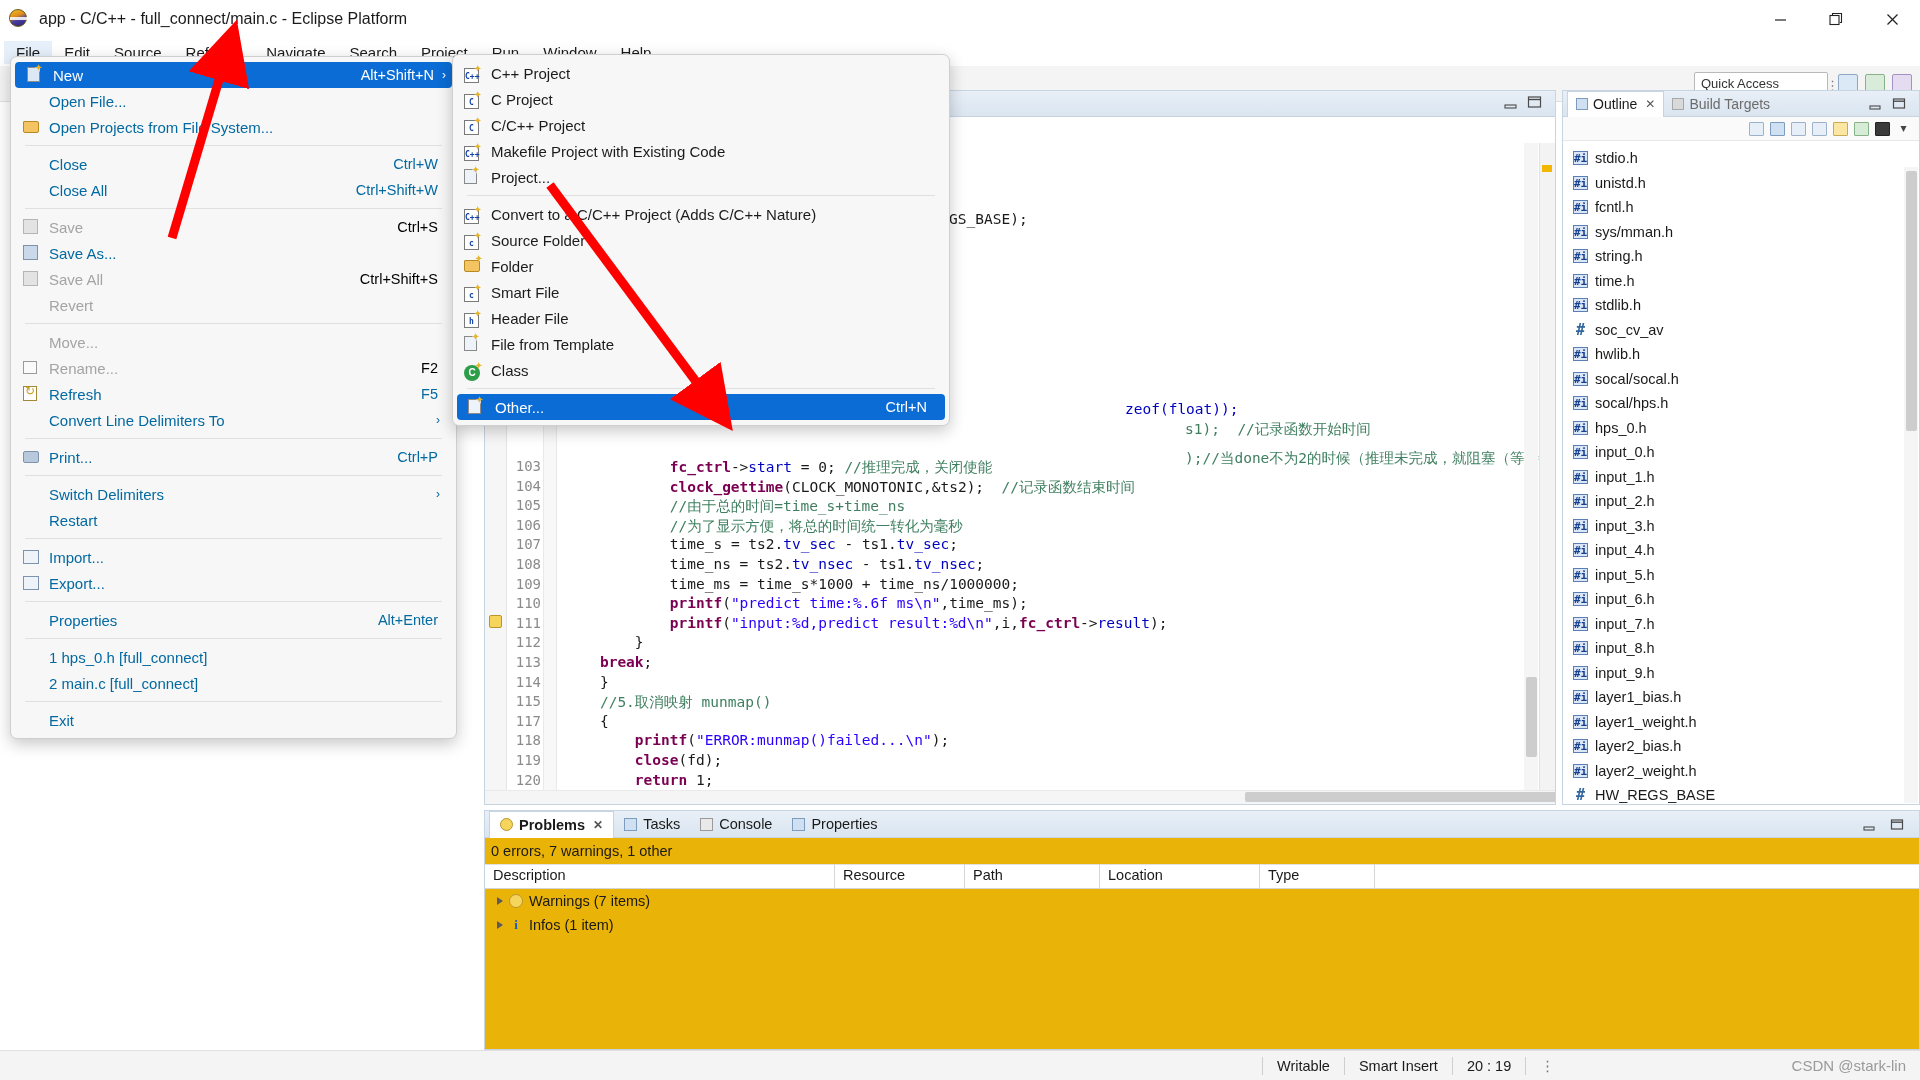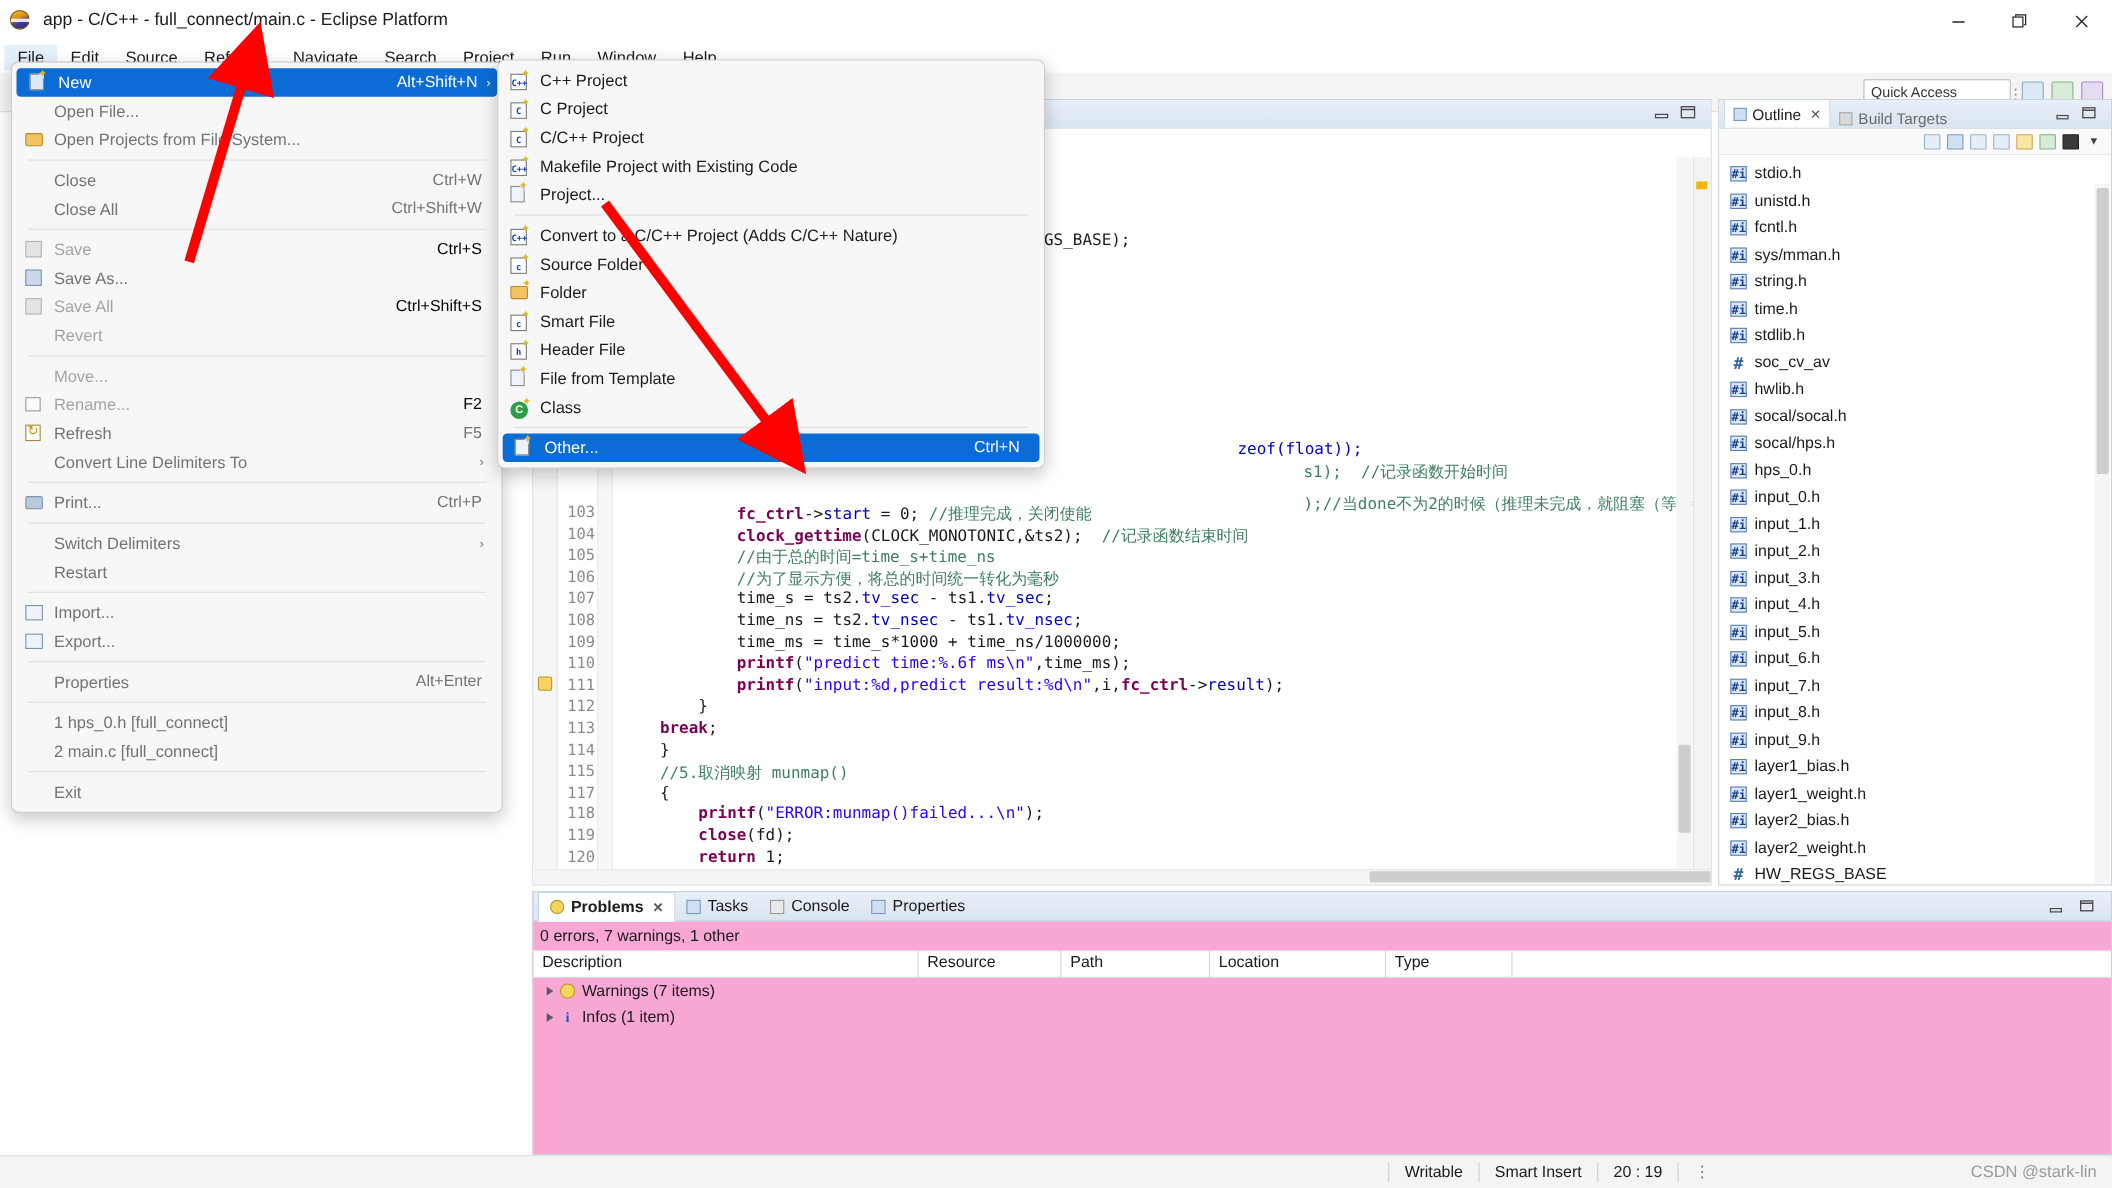--- a/index.html
+++ b/index.html
@@ -126,21 +126,21 @@
     position: absolute; left: 760px; bottom: 2px; width: 360px; height: 10px;
     background: #cdcdcd; border-radius: 2px;
   }
 
   
   .outline-panel {
     position: absolute; left: 1562px; top: 90px; width: 358px; height: 715px;
     background: #ffffff; border: 1px solid #c7d4e2;
   }
   .outline-tabs {
-    height: 26px; background: linear-gradient(#e8eff7,#dae5f0); display: flex; align-items: flex-end;
+    height: 26px; background: linear-gradient(#e8eff7,#dae5f0); display: flex; align-items: center;
     border-bottom: 1px solid #c7d4e2; position: relative; padding-left: 4px;
   }
   .otab { display: flex; align-items: center; gap: 5px; padding: 0 8px; font-size: 14px; }
   .otab.sel { background: #ffffff; height: 26px; border: 1px solid #c7d4e2; border-bottom: none; }
   .otab .sq { width: 12px; height: 12px; border: 1px solid #7d9bbd; background: #cfe0f2; }
   .otab .dim { color: #6b6b6b; }
   .otab .x { margin-left: 3px; color: #555; font-size: 12px; }
   .outline-toolbar {
     height: 24px; background: #fafafa; border-bottom: 1px solid #e8e8e8;
     display: flex; align-items: center; justify-content: flex-end; gap: 6px; padding-right: 8px;
@@ -162,21 +162,21 @@
     position: absolute; right: 1px; top: 76px; width: 14px; bottom: 1px; background: #f5f5f5;
   }
   .outline-thumb {
     position: absolute; right: 2px; top: 80px; width: 11px; height: 260px;
     background: #cdcdcd; border-radius: 2px;
   }
 
   
   .problems-panel {
     position: absolute; left: 484px; top: 810px; width: 1436px; height: 240px;
-    background: #f9a8d4; border: 1px solid #c7d4e2;
+    background: #eab308; border: 1px solid #c7d4e2;
   }
   .pr-tabs {
     height: 27px; background: linear-gradient(#e8eff7,#dae5f0); display: flex; align-items: center;
     border-bottom: 1px solid #c7d4e2; padding-left: 4px; position: relative;
   }
   .ptab { display: flex; align-items: center; gap: 6px; padding: 0 10px; font-size: 14.5px; height: 27px; }
   .ptab.sel { background: #ffffff; border: 1px solid #c7d4e2; border-bottom: none; font-weight: bold; }
   .ptab .ic { width: 13px; height: 13px; border: 1px solid #7d9bbd; background: #cfe0f2; }
   .ptab .ic.warn { background: #f6d55c; border-color: #b9952c; border-radius: 50%; }
   .ptab .ic.con { background: #e9e9e9; border-color: #9a9a9a; }
@@ -204,21 +204,21 @@
   .sb-watermark { position: absolute; right: 14px; color: #9a9a9a; font-size: 15px; }
 
   
   .filemenu {
     position: absolute; left: 10px; top: 56px; width: 447px;
     background: #f7f7f7; border: 1px solid #cfcfcf; border-radius: 7px;
     box-shadow: 0 5px 16px rgba(0,0,0,.22); padding: 5px 0; z-index: 40;
   }
   .fm-row {
     position: relative; display: flex; align-items: center; height: 26px;
-    padding-left: 38px; font-size: 15px; color: #737373;
+    padding-left: 38px; font-size: 15px; color: #0369a1;
   }
   .fm-row.sel { background: #0a6cd4; color: #ffffff; margin: 0 4px; border-radius: 4px; }
   .fm-row.dis { color: #a4a4a4; }
   .fm-ic { position: absolute; left: 12px; width: 17px; height: 16px; }
   .fm-acc { position: absolute; right: 18px; font-size: 14.5px; color: inherit; }
   .fm-row.dis .fm-acc { color: #000000; }
   .fm-arrow { position: absolute; right: 16px; font-size: 12px; }
   .fm-sep { height: 1px; background: #e0e0e0; margin: 5px 14px; }
 
   

